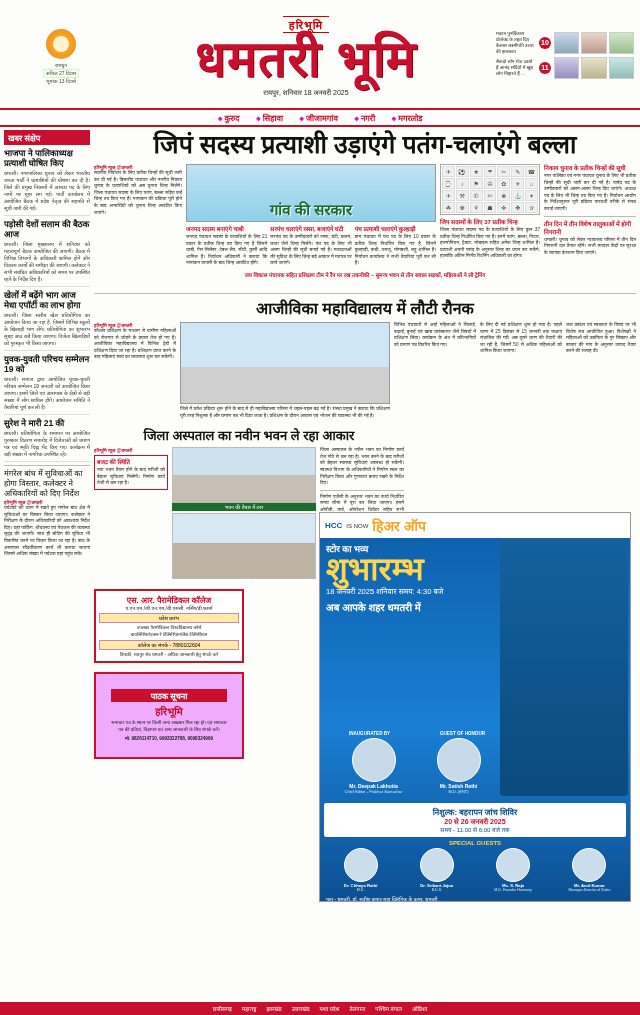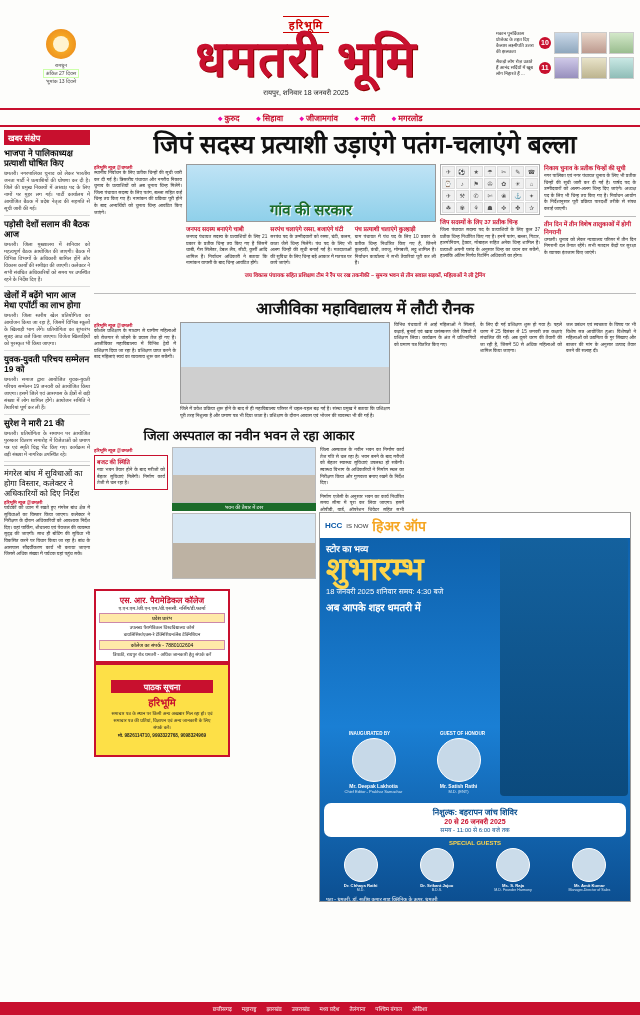--- a/index.html
+++ b/index.html
@@ -146,21 +146,21 @@
   .ad-person {
     position: absolute; right: 2px; top: 0px; width: 128px; height: 258px;
     background: linear-gradient(#14619e, #0b4a7d);
     border-radius: 4px;
   }
   .ad-guests { display: flex; gap: 6px; padding: 2px 8px; }
   .ad-guest { flex: 1; text-align: center; }
   .ad-face { width: 44px; height: 44px; border-radius: 50%; background: #c7d9e8; margin: 0 auto; border: 1px solid #fff; }
   .ad-gname { font-size: 5px; font-weight: bold; margin-top: 1px; }
   .ad-grole { font-size: 4px; color: #d6e8f7; }
-  .ad-camp { background: #ffffff; color: #0a4f8f; margin: 3px 4px; padding: 3px; text-align: center; border-radius: 7px;}
+  .ad-camp { background: #ffffff; color: #0a4f8f; margin: 3px 4px; padding: 3px; text-align: center; border-radius: 2px;}
   .ad-camp .t1 { font-size: 8px; font-weight: bold; }
   .ad-camp .t2 { font-size: 7px; font-weight: bold; color: #c8102e; }
   .ad-camp .t3 { font-size: 6px; }
   .ad-special { text-align: center; font-size: 6px; font-weight: bold; color: #ffd54a; margin-top: 2px;}
   .ad-sp-row { display: flex; gap: 3px; padding: 2px 4px; }
   .ad-sp { flex: 1; text-align: center; }
   .ad-sp .f { width: 34px; height: 34px; border-radius: 50%; background: #cbdcea; margin: 0 auto; border: 1px solid #fff;}
   .ad-sp .n { font-size: 4.2px; font-weight: bold; margin-top: 1px;}
   .ad-sp .r { font-size: 3.6px; color: #d6e8f7; }
   .ad-bullets { background: #fff; color: #111; margin: 3px 4px 0 4px; padding: 3px 4px; border-radius: 2px; }
@@ -168,21 +168,21 @@
   .ad-phone { float: right; font-size: 11px; font-weight: bold; color: #0a4f8f; }
   .ad-addr { font-size: 5px; padding: 2px 6px; line-height: 7px; }
 
   
   .college-ad { border: 2px solid #c8102e; padding: 3px; margin-top: 3px; background: #fff; }
   .ca-h { text-align: center; font-size: 8px; font-weight: bold; color: #c8102e; }
   .ca-s { text-align: center; font-size: 5px; color: #222; }
   .ca-box { background: #ffe9a8; border: 1px solid #c8a; font-size: 5px; text-align: center; padding: 1px; margin: 2px 0; }
   .ca-t { font-size: 4.6px; line-height: 6.4px; color: #222; text-align: center; }
 
-  .notice { border: 2px solid #c8102e; margin-top: 0; padding: 15px; background: #fde047; }
+  .notice { border: 2px solid #c8102e; margin-top: 9px; padding: 15px; background: #f0abfc; }
   .notice-h { background: #c8102e; color: #fff; text-align: center; font-size: 8px; font-weight: bold; padding: 1px; }
   .notice-t { font-size: 4.6px; line-height: 6.6px; text-align: center; color: #222; margin-top: 2px;}
 
   .footerbar {
     position: absolute; bottom: 0; left: 0; width: 640px; height: 13px;
     background: #c8102e; color: #fff; font-size: 5.5px;
     display: flex; align-items: center; justify-content: center; gap: 10px;
   }
   .small-cap { font-size: 4.2px; color: #555; text-align: center; line-height: 6px; }
 </style>
@@ -377,21 +377,21 @@
             <div class="small-cap">&nbsp;</div>
           </div>
           <div style="width:84px">
             <div class="art-text">जिला अस्पताल के नवीन भवन का निर्माण कार्य तेज गति से चल रहा है। भवन बनने के बाद मरीजों को बेहतर स्वास्थ्य सुविधाएं उपलब्ध हो सकेंगी। स्वास्थ्य विभाग के अधिकारियों ने निर्माण स्थल का निरीक्षण किया और गुणवत्ता बनाए रखने के निर्देश दिए।</div>
             <div class="rule"></div>
             <div class="art-text">निर्माण एजेंसी के अनुसार भवन का कार्य निर्धारित समय सीमा में पूरा कर लिया जाएगा। इसमें ओपीडी, वार्ड, ऑपरेशन थियेटर सहित सभी आधुनिक सुविधाएं उपलब्ध रहेंगी। मरीजों एवं परिजनों के लिए प्रतीक्षालय भी बनाया जा रहा है।</div>
           </div>
         </div>
       </div>
 
-      <div style="width:136px; margin-top:4px;">
+      <div style="width:150px; margin-top:4px;">
         <div class="college-ad">
           <div class="ca-h">एस. आर. पैरामेडिकल कॉलेज</div>
           <div class="ca-s">ए.एन.एम./जी.एन.एम./बी.एससी. नर्सिंग/डी.फार्मा</div>
           <div class="ca-box">प्रवेश प्रारंभ</div>
           <div class="ca-t">उपलब्ध पैरामेडिकल विश्वविद्यालय कोर्स</div>
           <div class="ca-t">डायलिसिस/एक्स-रे टेक्निशियन/लैब टेक्निशियन</div>
           <div class="ca-box">कॉलेज का संपर्क - 7880102604</div>
           <div class="ca-t">त्रिपाठी, रायपुर रोड धमतरी - अधिक जानकारी हेतु संपर्क करें</div>
         </div>
 

